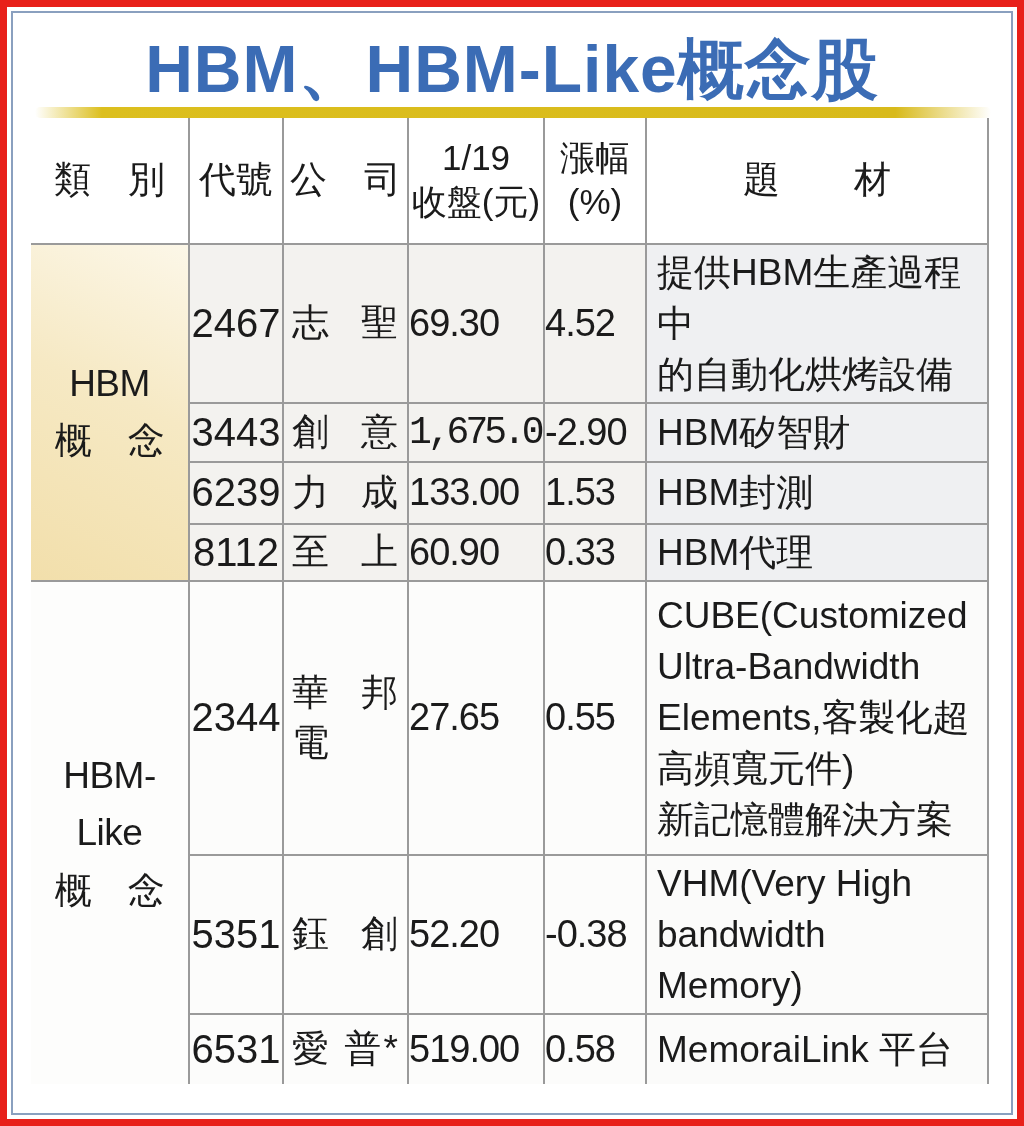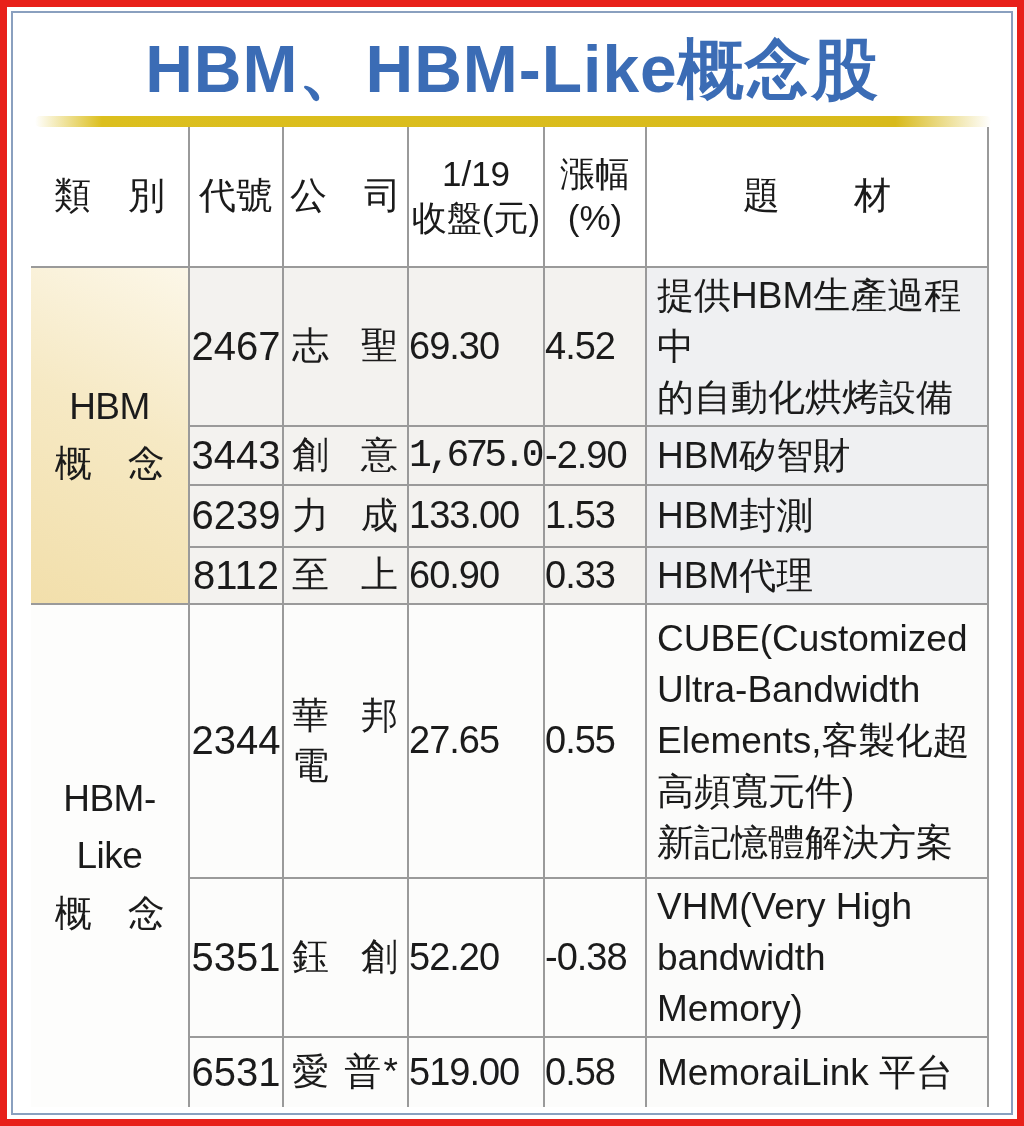--- a/index.html
+++ b/index.html
@@ -16,21 +16,21 @@
     background:#fff;
   }
   .blue-frame {
     width:100%; height:100%;
     border:2px solid #8aa0bf;
     background:#fff;
     overflow:hidden;
     padding:0 16px;
   }
   .title {
-    margin:20px 0 10px 0;
+    margin:20px 0 1px 0;
     text-align:center;
     color:#3b6cb5;
     font-size:66px;
     font-weight:bold;
     letter-spacing:1px;
     line-height:1.1;
   }
   .gold-bar {
     height:11px;
     margin:0 4px 0 6px;
@@ -52,21 +52,21 @@
     font-weight:normal;
     vertical-align:middle;
     padding:0;
     overflow:hidden;
   }
   thead th { border-top:none; background:#fff; font-size:37px; text-align:center; }
   th.th1 { border-left:none; }
   th.pre, td.pre { white-space:pre-line;margin-top:40px; }
   th.small { font-size:35px; line-height:1.25; }
 
-  tr.h-hdr{height:140px} tr.h1{height:126px} tr.h2{height:59px}
+  tr.h-hdr{height:126px} tr.h1{height:126px} tr.h2{height:59px}
   tr.h3{height:62px} tr.h4{height:56px} tr.h5{height:274px}
   tr.h6{height:112px} tr.h7{height:70px}
 
   td.cat {
     border-left:none;
     text-align:center;
     font-size:37px;
     letter-spacing:-0.5px;
     line-height:1.55;
     white-space:pre-line;

